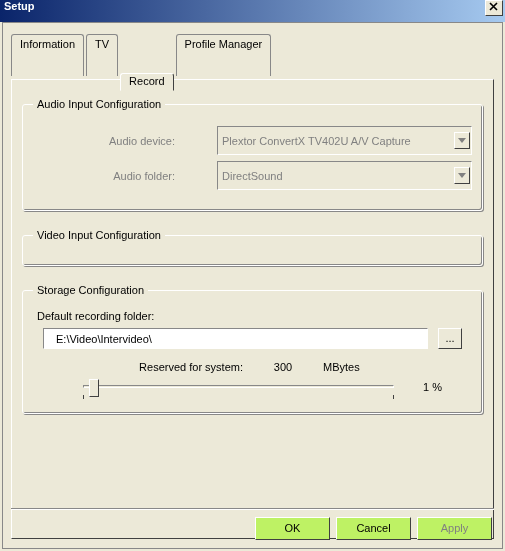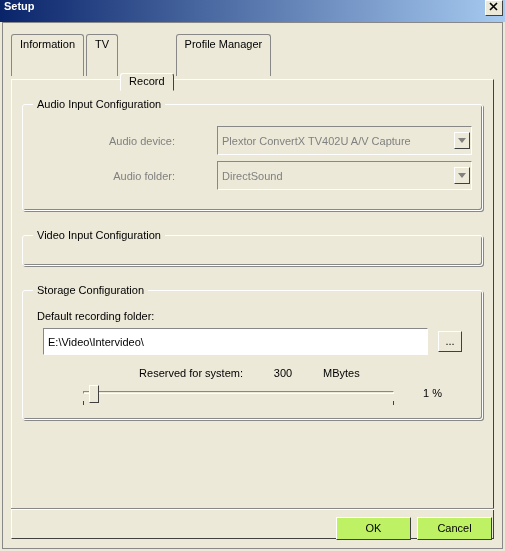--- a/index.html
+++ b/index.html
@@ -129,25 +129,25 @@
     margin: 4px 0 6px 4px;
   }
   .path-row {
     display: flex;
     align-items: center;
     gap: 10px;
     margin: 0 10px;
   }
   input.path {
     flex: 1;
-    height: 27px;
+    height: 21px;
     border: 1px solid;
     border-color: #888 #fff #fff #888;
     background: #fff;
-    padding: 0 4px;
+    padding: 0 12px;
     font: inherit;
   }
   .browse {
     width: 24px; height: 21px;
     border: 1px solid;
     border-color: #fff #404040 #404040 #fff;
     background: #ECE9D8;
     text-align: center;
     line-height: 18px;
     cursor: default;
@@ -295,15 +295,16 @@
       </div>
     </fieldset>
 
   </div>
 
   <div class="hr"></div>
 
   <div class="buttons">
     <div class="btn">OK</div>
     <div class="btn">Cancel</div>
+    <div class="btn disabled">Apply</div>
   </div>
 
 </div>
 
 </body></html>

